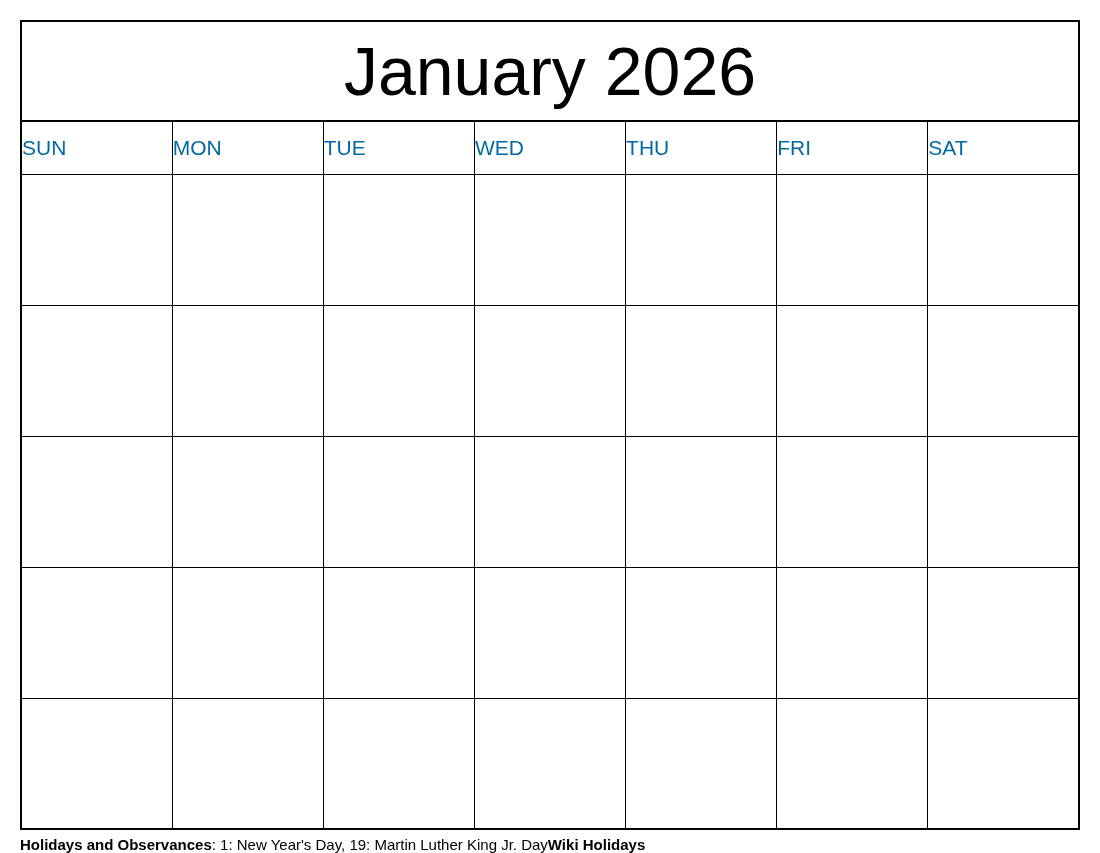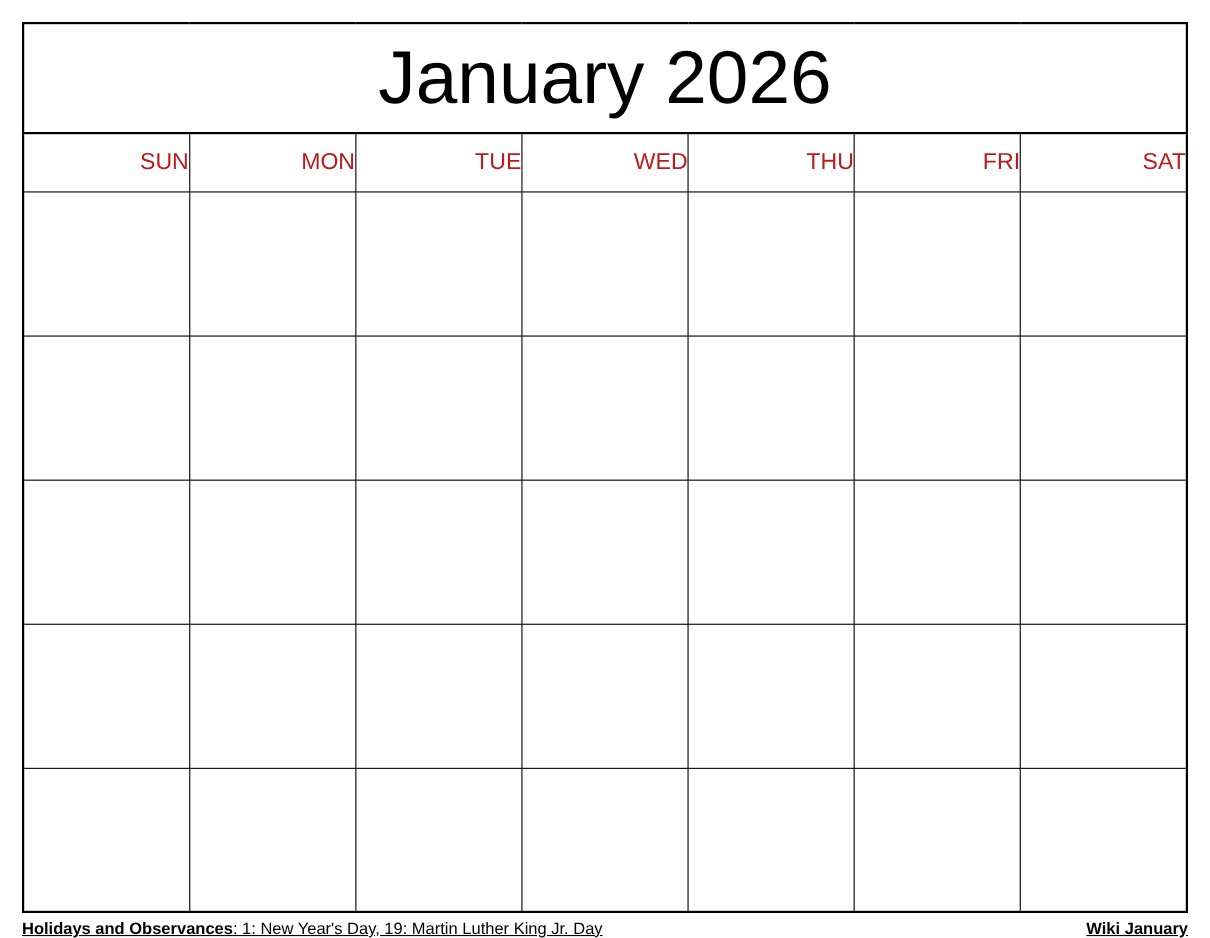--- a/index.html
+++ b/index.html
@@ -37,46 +37,44 @@
   .title-text {
     font-size: 68px;
     font-weight: normal;
     letter-spacing: 0px;
     color: #000000;
     line-height: 1;
     font-family: "Liberation Sans", sans-serif;
   }
   .dow-cell {
     height: 53px;
-    text-align: right;
+    text-align: left;
     vertical-align: middle;
     font-size: 21px;
     font-weight: normal;
-    color: #b91c1c;
+    color: #0369a1;
     border-left: 1px solid #000000;
     border-right: 1px solid #000000;
     border-bottom: 1px solid #000000;
   }
   .day-cell {
     height: 131px;
     vertical-align: top;
     font-size: 16px;
     color: #000000;
     padding: 4px 6px;
   }
   .day-num { font-size: 17px; }
   .footer {
     width: 1060px;
     margin-top: 6px;
     display: flex;
-    justify-content: space-between;
     align-items: baseline;
     font-size: 15px;
     color: #000000;
-    text-decoration: underline;
   }
   .footer-left { white-space: nowrap; }
   .footer-left b { font-weight: bold; }
   .footer-right { font-weight: bold; font-size: 15px; }
 </style>
 </head>
 <body>
 
 <div class="page">
 
@@ -146,16 +144,16 @@
         <td class="day-cell"><span class="day-num"></span></td>
         <td class="day-cell"><span class="day-num"></span></td>
       </tr>
     </tbody>
   </table>
 
   <div class="footer">
     <div class="footer-left">
       <b>Holidays and Observances</b><span>: </span><span>1: New Year's Day, 19: Martin Luther King Jr. Day</span>
     </div>
-    <div class="footer-right">Wiki January</div>
+    <div class="footer-right">Wiki Holidays</div>
   </div>
 
 </div>
 
 </body></html>

